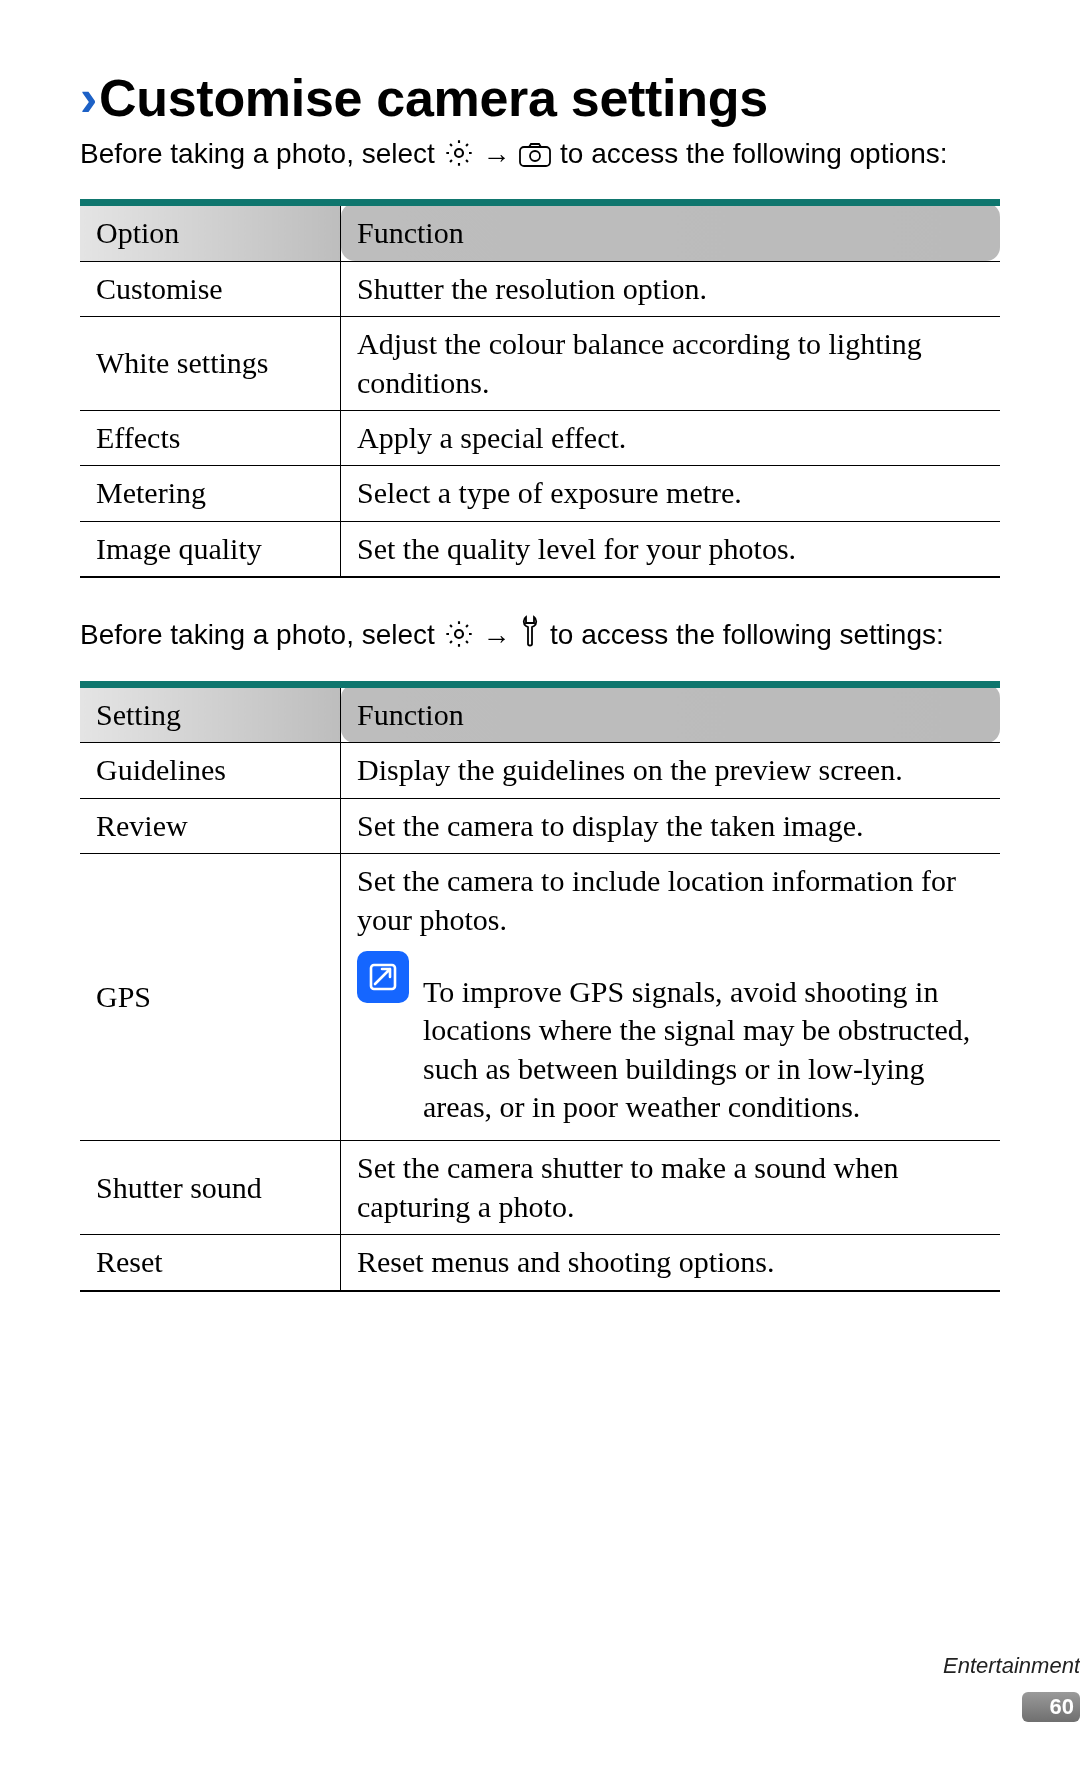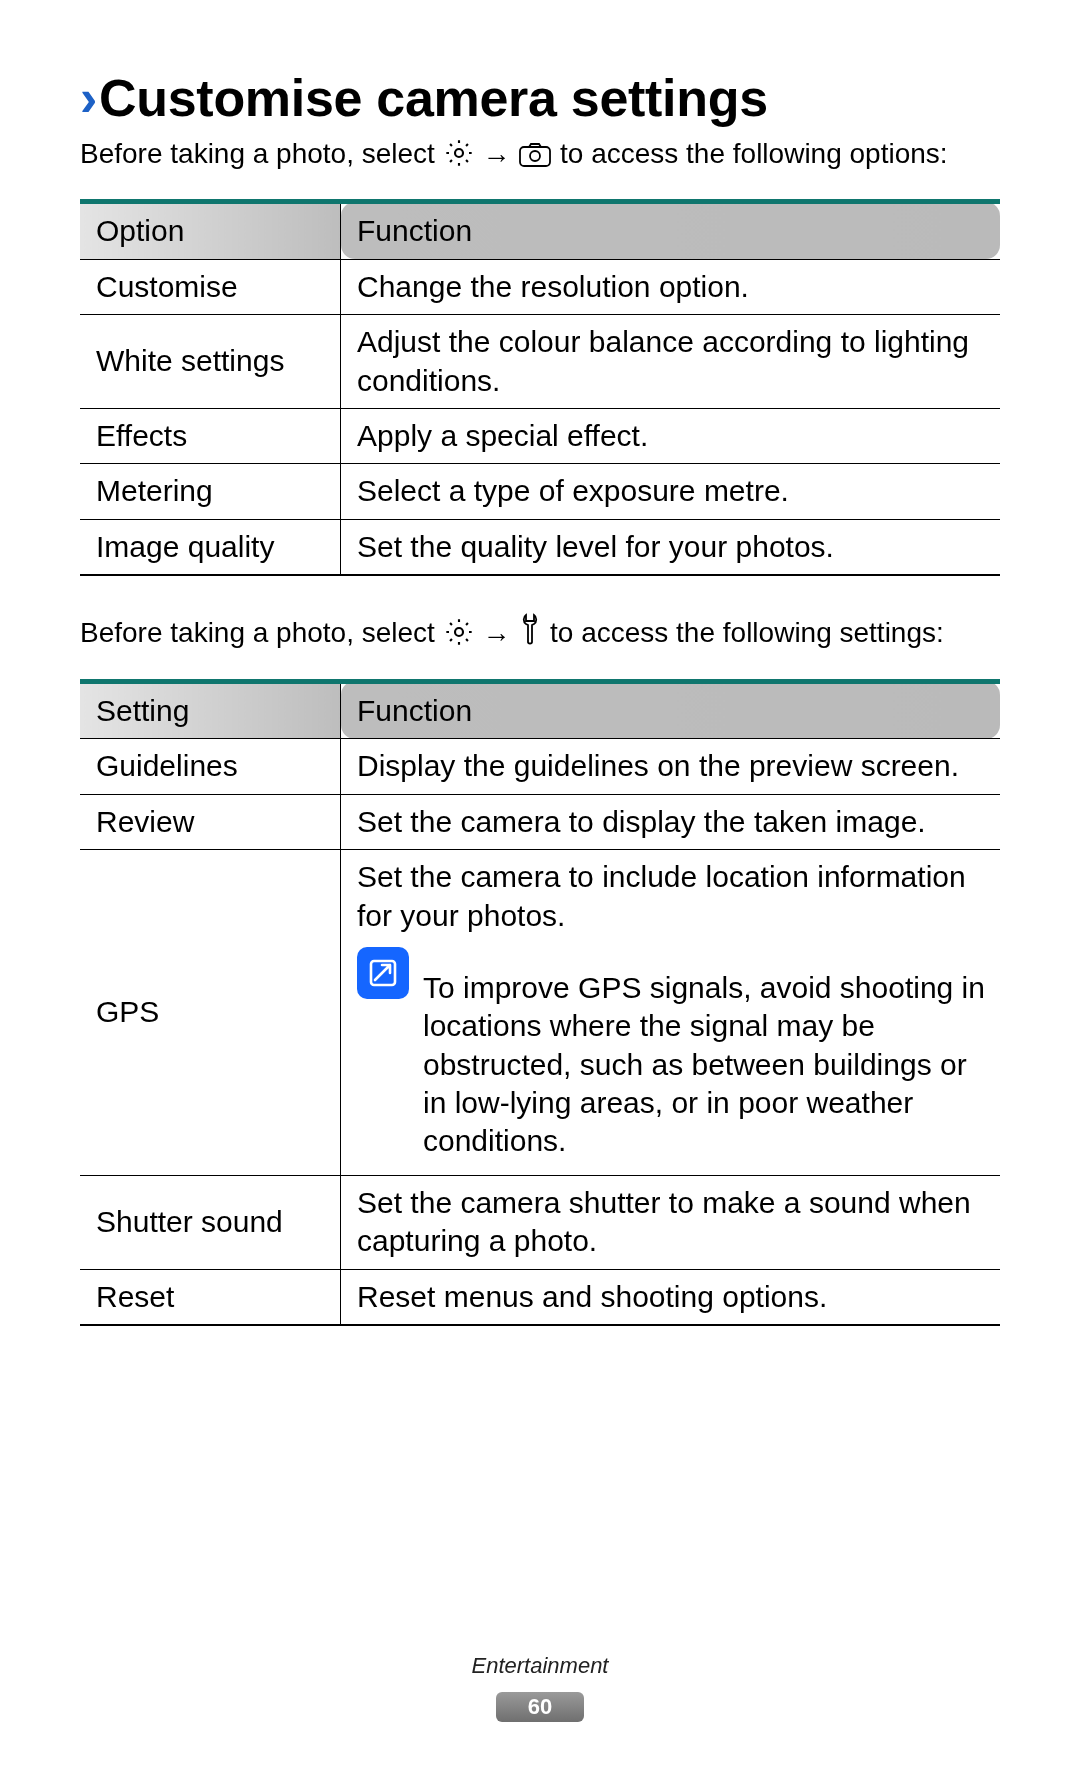--- a/index.html
+++ b/index.html
@@ -24,23 +24,24 @@
     font-weight:700;
     margin-right:2px;
   }
   .intro{
     margin-top:4px;
     font-size:28px;
   }
   .options-table{
     margin-top:22px;
     width:100%;
-    border-top:5px solid #0f766e;
+    border-top:7px solid #0f766e;
     border-bottom:2px solid #000;
     border-collapse:collapse;
+    font-family:Liberation Serif, serif;
   }
   .options-table td, .options-table th{
     padding:8px 14px 8px 16px;
     text-align:left;
     font-weight:400;
     font-size:30px;
     vertical-align:middle;
   }
   .options-table tr + tr td,
   .options-table tr + tr th{
@@ -85,32 +86,32 @@
   .note-icon svg{display:block;}
   .note-text{flex:1;margin-top:24px;}
   .inline-icon{
     display:inline-block;
     vertical-align:-6px;
   }
   .footer{
     position:absolute;
     bottom:48px;
     left:0;right:0;
-    text-align:center;
+    text-align:right;
   }
   .footer-section{
     font-style:italic;
     font-size:22px;
     color:#222;
     margin-bottom:4px;
   }
   .footer-badge{
     display:inline-block;
     min-width:46px;
-    padding:0 21px;
+    padding:0 6px;
     height:30px;
     line-height:30px;
     border-radius:6px;
     background:linear-gradient(#9a9a9a,#6f6f6f);
     color:#fff;
     font-size:22px;
     font-weight:700;
   }
 </style>
 </head>
@@ -142,21 +143,21 @@
 <table class="options-table">
   <thead>
     <tr>
       <th class="col1h">Option</th>
       <th class="col2h">Function</th>
     </tr>
   </thead>
   <tbody>
     <tr>
       <td class="col1">Customise</td>
-      <td class="col2">Change the resolution option.</td>
+      <td class="col2">Shutter the resolution option.</td>
     </tr>
     <tr>
       <td class="col1">White settings</td>
       <td class="col2">Adjust the colour balance according to lighting conditions.</td>
     </tr>
     <tr>
       <td class="col1">Effects</td>
       <td class="col2">Apply a special effect.</td>
     </tr>
     <tr>

